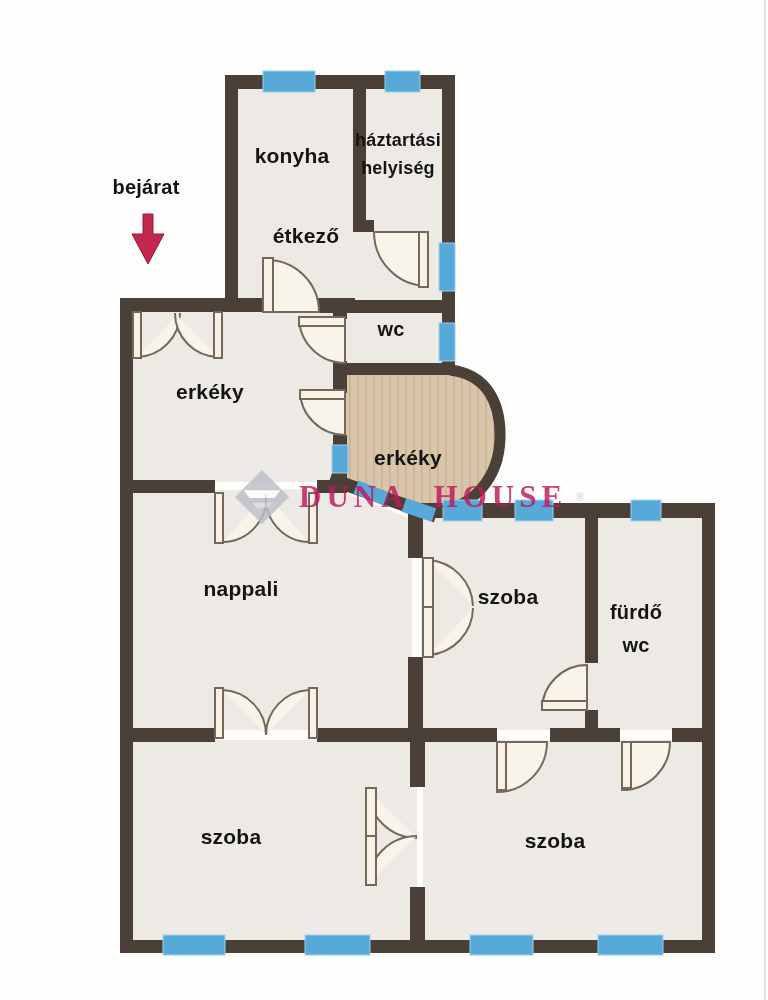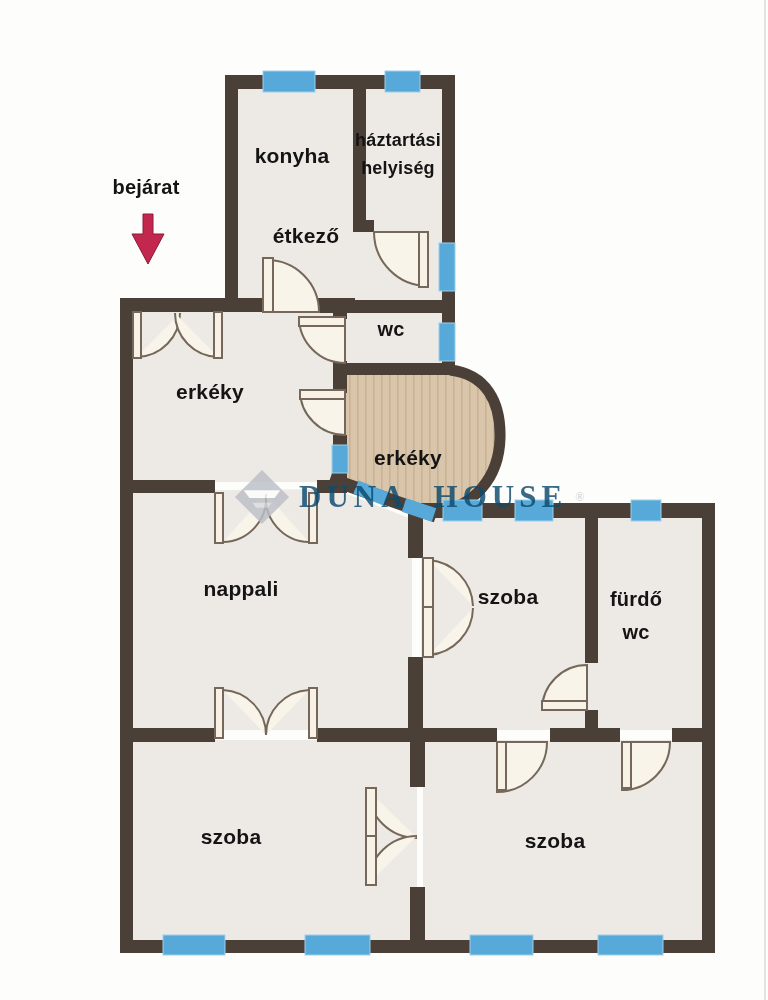--- a/index.html
+++ b/index.html
@@ -5,24 +5,24 @@
   html,body{margin:0;padding:0;background:#ffffff;}
   .canvas{position:relative;width:768px;height:1000px;background:#fdfdfc;overflow:hidden;
           font-family:"Liberation Sans",sans-serif;}
   .edge-line{position:absolute;top:0;right:2px;width:2px;height:100%;background:#e3e3e3;}
   svg.plan{position:absolute;left:0;top:0;}
   .room-label{position:absolute;transform:translate(-50%,-50%);font-weight:bold;color:#141414;
               white-space:nowrap;letter-spacing:0.2px;text-align:center;}
   .lbl-21{font-size:21px;}
   .lbl-20{font-size:20px;}
   .lbl-18{font-size:18px;line-height:28px;}
-  .two-line{line-height:33px;}
+  .two-line{line-height:33px;margin-top:13px;}
   .watermark{position:absolute;left:233px;top:468px;display:flex;align-items:center;gap:8px;
              opacity:0.82;pointer-events:none;}
-  .wm-text{font-family:"Liberation Serif",serif;font-size:31px;font-weight:bold;color:#0c4a6e;
+  .wm-text{font-family:"Liberation Serif",serif;font-size:31px;font-weight:bold;color:#be185d;
            letter-spacing:5px;word-spacing:14px;white-space:nowrap;text-align:right;}
   .wm-reg{font-family:"Liberation Serif",serif;font-size:12px;color:#c3c4ca;vertical-align:18px;}
 </style>
 </head>
 <body>
 
 <div class="canvas">
 
   <svg class="plan" width="768" height="1000" viewBox="0 0 768 1000">
     <defs>

